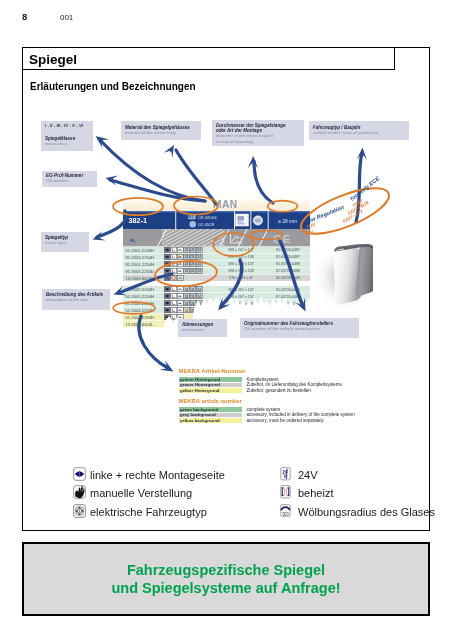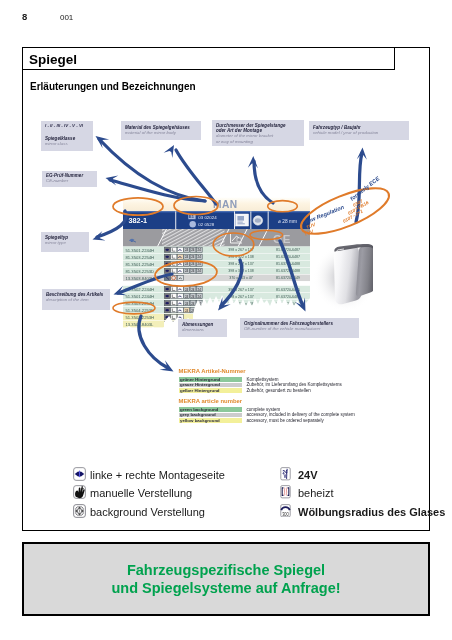--- a/index.html
+++ b/index.html
@@ -427,34 +427,34 @@
               <rect x="0.7" y="0.7" width="12.6" height="13.6" rx="2.6" fill="#fff" stroke="#7d7d85" stroke-width="1"></rect>
               <path d="M3.1 4.4 L4.5 3.1 L9.5 3.1 L10.9 4.4 L10.9 10.6 L9.5 11.9 L4.5 11.9 L3.1 10.6 Z" fill="none" stroke="#55555c" stroke-width="0.8"></path>
               <rect x="5.1" y="5.4" width="3.8" height="4.2" fill="none" stroke="#55555c" stroke-width="0.7"></rect>
               <rect x="6.5" y="6.9" width="1" height="1.2" fill="#333"></rect>
               <path d="M7 2.6 L8.7 5.0 L5.3 5.0 Z" fill="#444"></path>
               <path d="M7 12.4 L8.7 10.0 L5.3 10.0 Z" fill="#444"></path>
               <path d="M2.3 7.5 L4.7 5.8 L4.7 9.2 Z" fill="#444"></path>
               <path d="M11.7 7.5 L9.3 5.8 L9.3 9.2 Z" fill="#444"></path>
             </svg>
           </div>
-          <div class="sym-label">background Verstellung</div>
+          <div class="sym-label">elektrische Fahrzeugtyp</div>
         </div>
       </div>
       <div class="sym-col" style="left: 207px;">
         <div class="sym-row">
           <div class="sym-icon" style="width: 11px; height: 13.5px;">
             <svg viewBox="0 0 14 15" width="14" height="15" preserveAspectRatio="none">
               <rect x="1.0" y="0.7" width="12" height="13.6" rx="1.6" fill="#fff" stroke="#8d8d95" stroke-width="1"></rect>
               <text x="6.3" y="7.3" text-anchor="middle" font-family="Liberation Sans, sans-serif" font-size="5.6" font-weight="bold" fill="#1b1b6b">24</text>
               <text x="6.3" y="12.6" text-anchor="middle" font-family="Liberation Sans, sans-serif" font-size="5.6" font-weight="bold" fill="#1b1b6b">V</text>
               <path d="M9.0 2.0 C9.6 4.5 8.2 6.0 8.6 8.5 C8.9 10.6 8.0 11.6 8.4 13.2" stroke="#1b1b6b" stroke-width="1.1" fill="none"></path>
             </svg>
           </div>
-          <div class="sym-label" style="left: 18px; font-weight: bold;">24V</div>
+          <div class="sym-label" style="left: 18px;">24V</div>
         </div>
         <div class="sym-row">
           <div class="sym-icon" style="width: 11px; height: 13.5px;">
             <svg viewBox="0 0 14 15" width="14" height="15" preserveAspectRatio="none">
               <rect x="1.0" y="0.7" width="12" height="13.6" rx="1.6" fill="#fff" stroke="#8d8d95" stroke-width="1"></rect>
               <path d="M4.4 3.2 L2.8 3.2 L2.8 11.6 L4.4 11.6" stroke="#1a1a4e" stroke-width="1.3" fill="none"></path>
               <path d="M9.6 3.2 L11.2 3.2 L11.2 11.6 L9.6 11.6" stroke="#1a1a4e" stroke-width="1.3" fill="none"></path>
               <path d="M5.6 11.6 C4.7 9.7 6.6 8.7 5.7 6.8 C4.9 5.1 6.5 4.1 5.9 2.9" stroke="#e08a8a" stroke-width="1.1" fill="none"></path>
               <path d="M8.2 11.6 C7.3 9.7 9.2 8.7 8.3 6.8 C7.5 5.1 9.1 4.1 8.5 2.9" stroke="#e08a8a" stroke-width="1.1" fill="none"></path>
             </svg>
@@ -462,21 +462,21 @@
           <div class="sym-label" style="left: 18px; text-align: center;">beheizt</div>
         </div>
         <div class="sym-row">
           <div class="sym-icon" style="width: 11px; height: 13.5px;">
             <svg viewBox="0 0 14 15" width="14" height="15" preserveAspectRatio="none">
               <rect x="1.0" y="0.7" width="12" height="13.6" rx="1.6" fill="#fff" stroke="#8d8d95" stroke-width="1"></rect>
               <path d="M1.6 6.8 C3.2 2.4 10.8 2.4 12.4 6.8" stroke="#1c1c5c" stroke-width="2.1" fill="none"></path>
               <text x="7" y="12.9" text-anchor="middle" font-family="Liberation Sans, sans-serif" font-size="5.1" fill="#333">300</text>
             </svg>
           </div>
-          <div class="sym-label" style="left: 18px; font-weight: bold;">Wölbungsradius des Glases</div>
+          <div class="sym-label" style="left: 18px;">Wölbungsradius des Glases</div>
         </div>
       </div>
     </div>
 
   <div class="banner">
     <div>Fahrzeugspezifische Spiegel</div>
     <div>und Spiegelsysteme auf Anfrage!</div>
   </div>
 
 <div style="position: absolute; left: 0px; top: 0px; width: 452px; height: 640px; z-index: 7; pointer-events: none;"><svg width="452" height="640" viewBox="0 0 452 640">

